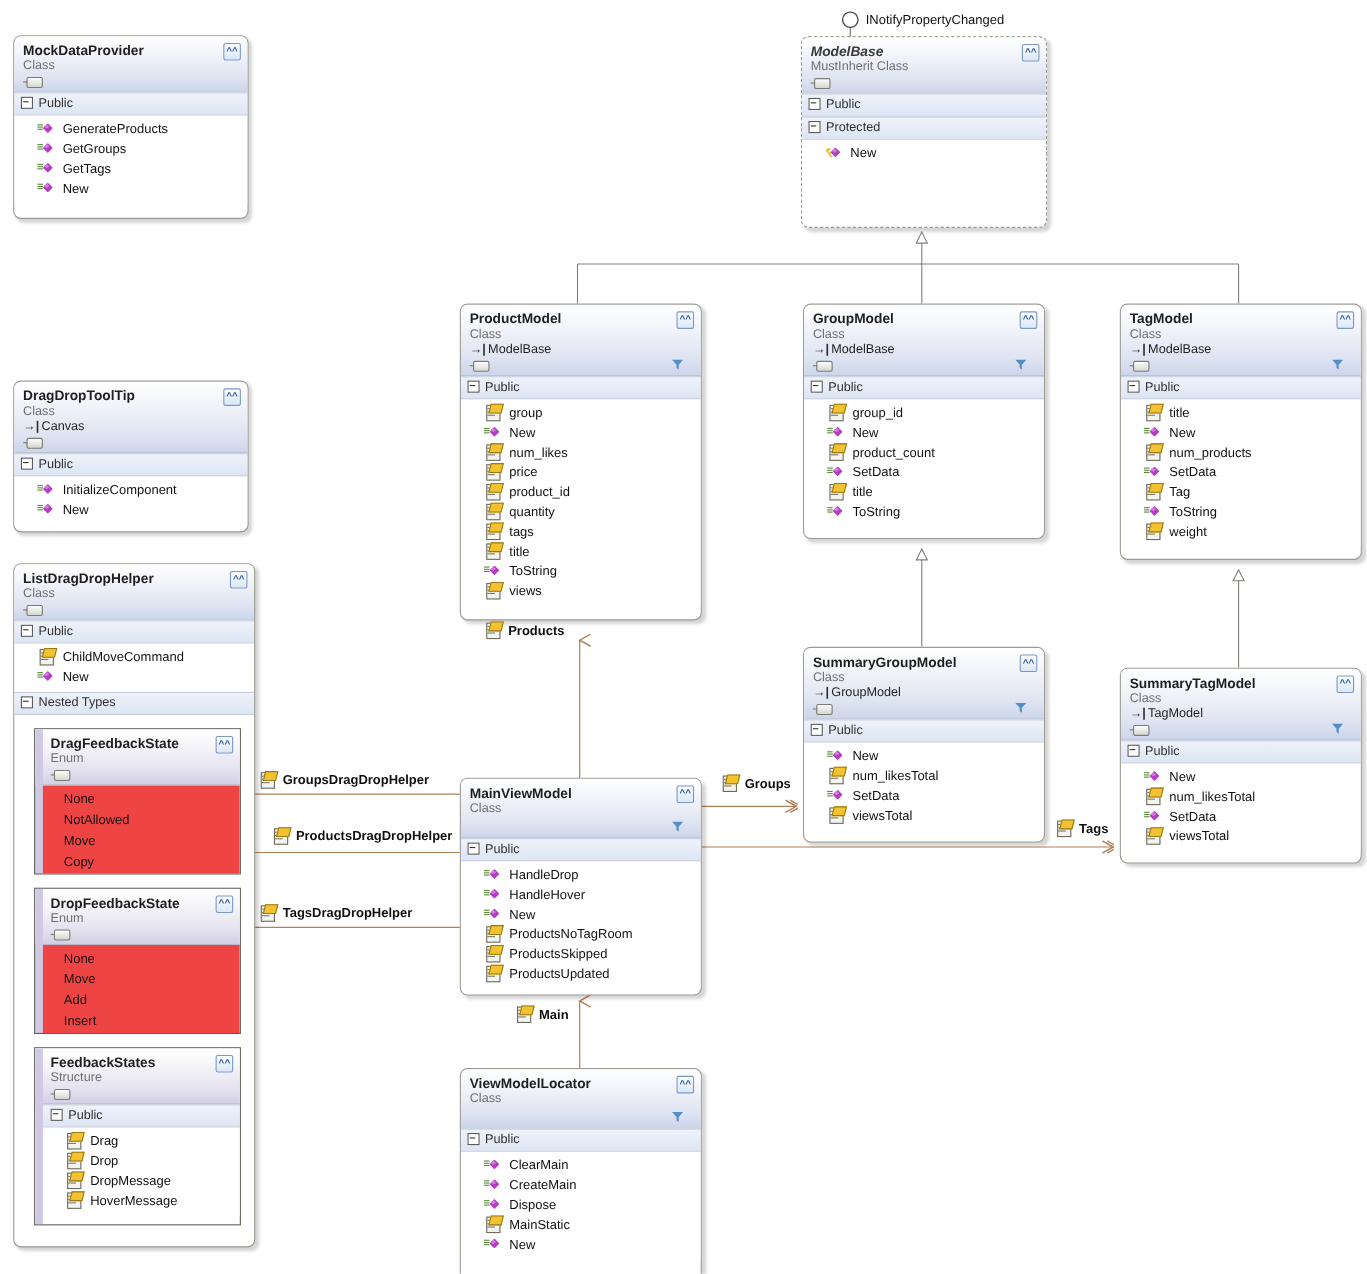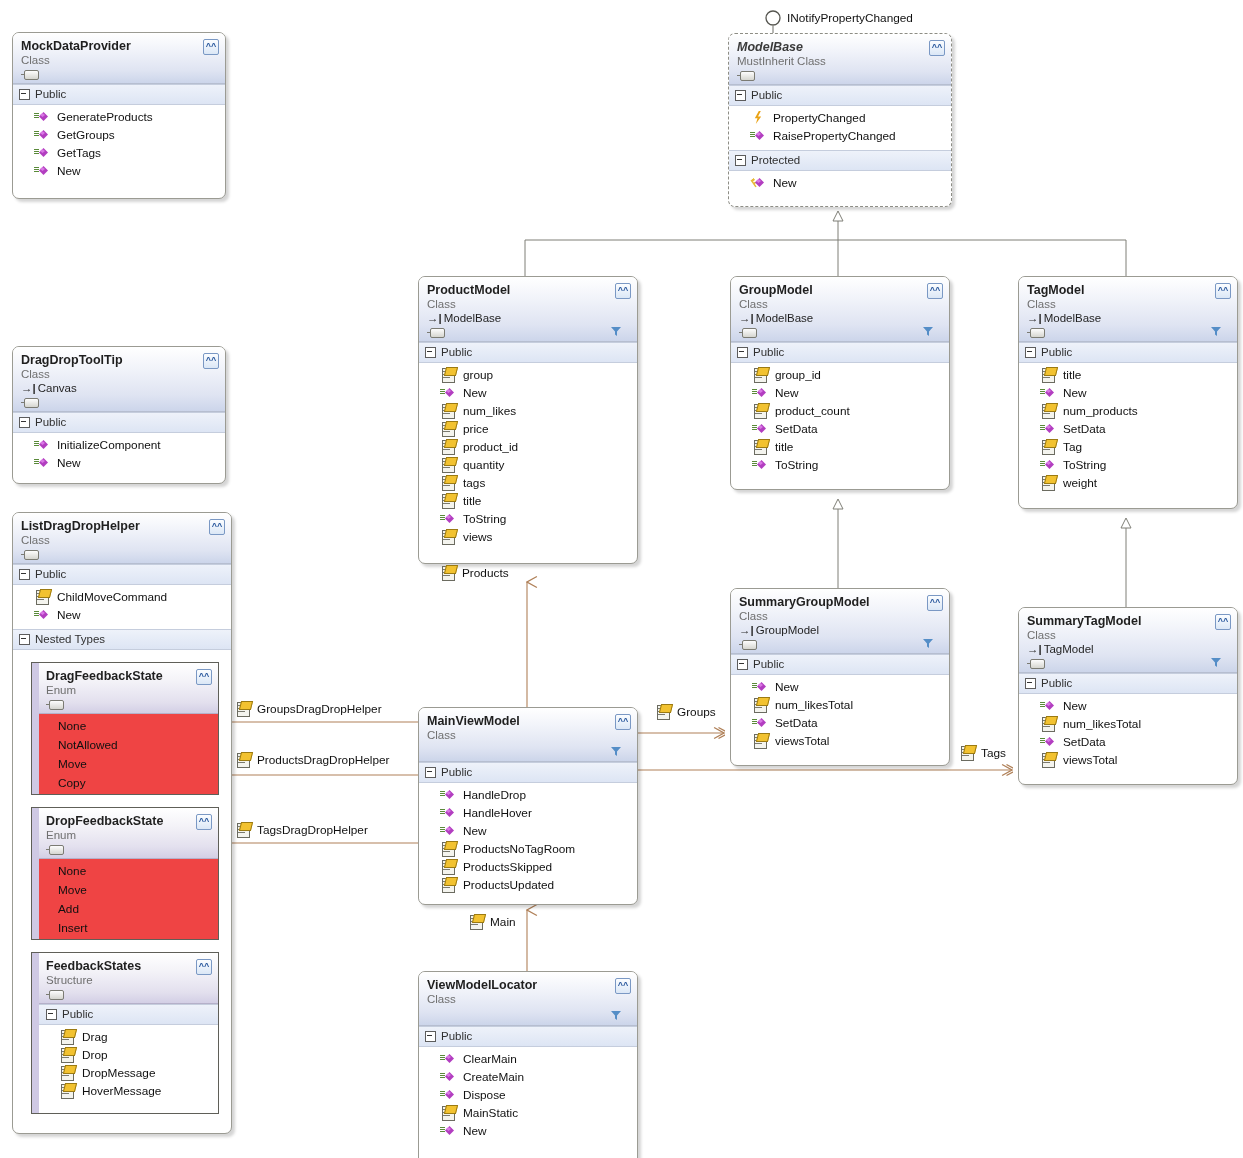--- a/index.html
+++ b/index.html
@@ -99,21 +99,21 @@
 
   .enumbox .shape{border:1px solid #5f5f58;border-radius:0;box-shadow:none;}
   .enumbox .hdr{background:linear-gradient(to bottom,#ffffff 0%,#f4f3f8 35%,#e3e0ee 78%,#d3cfe5 100%);
     border-bottom:1px solid #b5b0c9;}
   .enumbox .leftband{position:absolute;left:0;top:0;bottom:0;width:7px;background:#cfc9e4;z-index:3;}
 
   .nestedwrap .shape{border-radius:7px;}
 
   
   .edgelabel{position:absolute;display:flex;gap:6px;
-    font-size:11.8px;color:#101010;white-space:nowrap;background:transparent;}
+    font-size:11.8px;color:#101010;white-space:nowrap;background:transparent;font-weight:bold;}
   .edgelabel .glyph{width:15px;height:14px;position:relative;}
 
   
   .lolli{position:absolute;font-size:11.8px;color:#101010;white-space:nowrap;}
 </style>
 </head>
 <body>
 
 <div id="canvas">
 
@@ -241,36 +241,20 @@
       <div class="inner">
         <div class="hdr">
           <div class="title ital">ModelBase</div>
           <div class="kind">MustInherit Class</div>
           <div class="metarow"><span class="pill"></span></div>
           <div class="collapse">^^</div>
         </div>
         <div class="secbar">
           <span class="box"></span><span>Public</span>
         </div>
-        <div class="members">
-          <div class="member">
-              <span class="glyph g-evt">
-                <i class="bolt"></i>
-              </span>
-              <span>PropertyChanged</span>
-            </div>
-          <div class="member">
-              <span class="glyph g-meth">
-                <i class="ln"></i>
-                <i class="dm"></i>
-                <i class="dm2"></i>
-              </span>
-              <span>RaisePropertyChanged</span>
-            </div>
-        </div>
         <div class="secbar">
           <span class="box"></span><span>Protected</span>
         </div>
         <div class="members">
           <div class="member">
               <span class="glyph g-meth g-prot">
                 <i class="key"></i>
                 <i class="dm"></i>
                 <i class="dm2"></i>
               </span>
@@ -982,21 +966,21 @@
 
   <div class="edgelabel" style="left:236px;top:702px;">
     <span class="glyph g-prop">
         <i class="pg"></i>
         <i class="pl"></i>
         <i class="ph"></i>
       </span>
     <span>GroupsDragDropHelper</span>
   </div>
 
-  <div class="edgelabel" style="left:236px;top:753px;">
+  <div class="edgelabel" style="left:248px;top:753px;">
     <span class="glyph g-prop">
         <i class="pg"></i>
         <i class="pl"></i>
         <i class="ph"></i>
       </span>
     <span>ProductsDragDropHelper</span>
   </div>
 
   <div class="edgelabel" style="left:236px;top:823px;">
     <span class="glyph g-prop">

